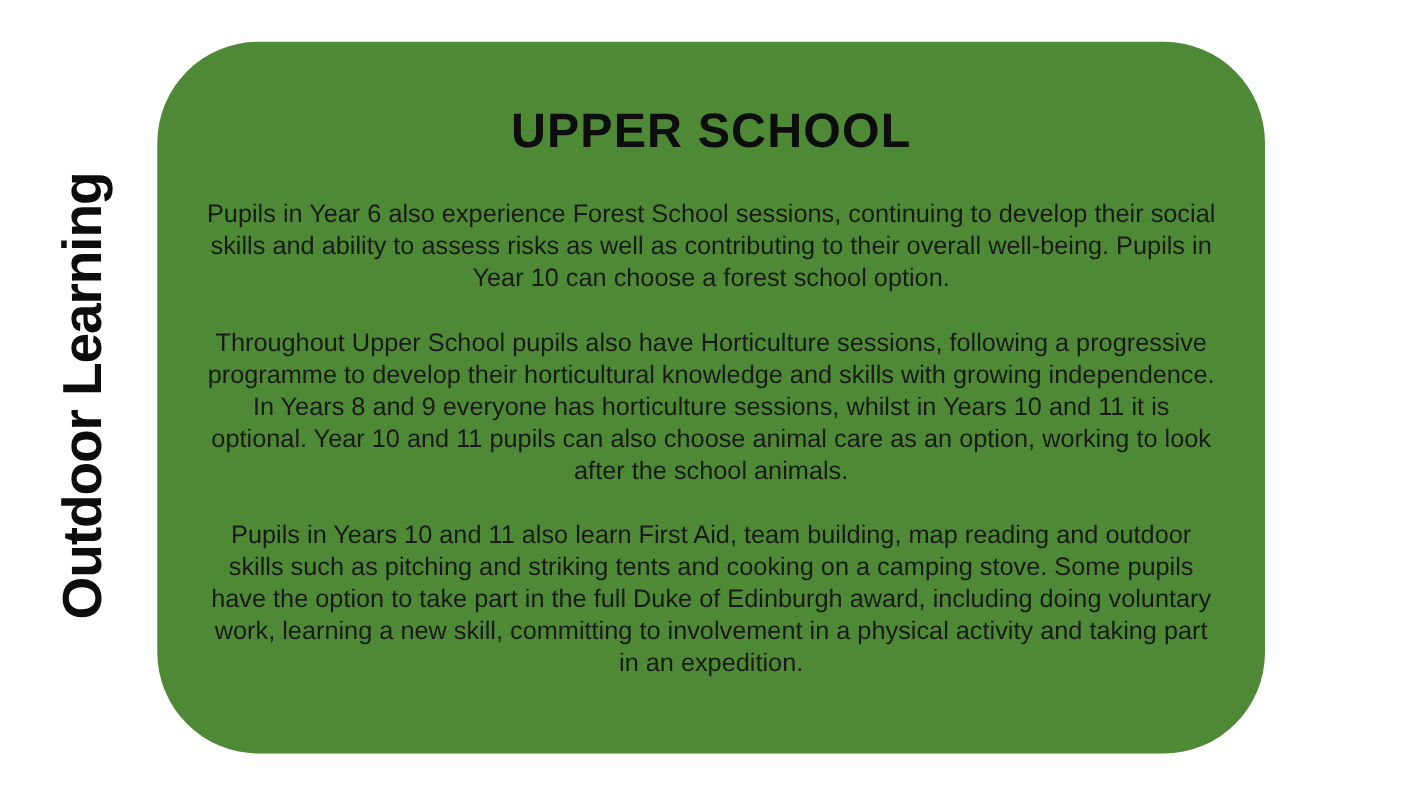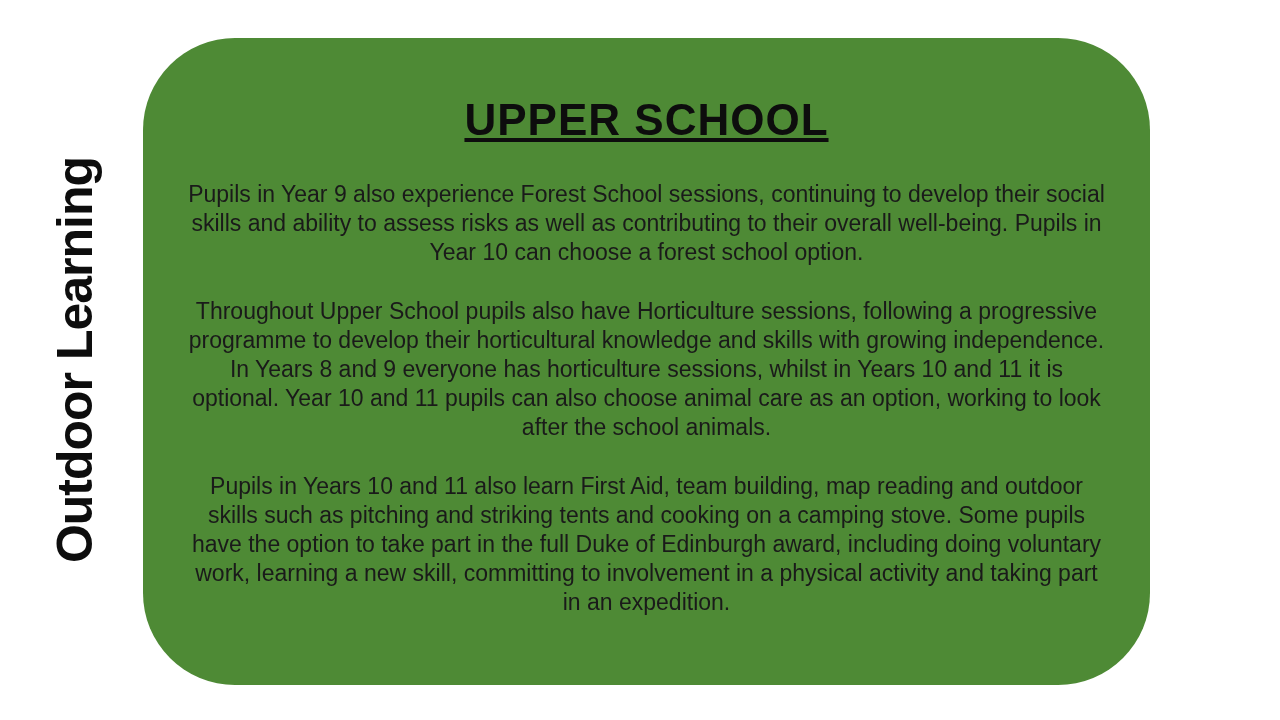--- a/index.html
+++ b/index.html
@@ -49,21 +49,20 @@
     flex-direction: column;
     align-items: center;
   }
   .card-title {
     font-size: 44px;
     font-weight: 800;
     letter-spacing: 1px;
     line-height: 1.1;
     text-align: left;
     margin: 0 0 36px 0;
-    text-decoration: underline;
   }
   .card-body {
     display: flex;
     flex-direction: column;
     gap: 30px;
     width: 940px;
     max-width: 100%;
   }
   .card-paragraph {
     margin: 0;
@@ -80,20 +79,20 @@
 
   <div class="vertical-label-wrap">
     <div class="vertical-label" style="color: rgb(13, 13, 13);">Outdoor Learning</div>
   </div>
 
   <div class="card" style="background-color: rgb(78, 138, 53);">
 
     <h1 class="card-title" style="color: rgb(13, 13, 13);">UPPER SCHOOL</h1>
 
     <div class="card-body">
-      <p class="card-paragraph" style="color: rgb(26, 26, 26);">Pupils in Year 9 also experience Forest School sessions, continuing to develop their social skills and ability to assess risks as well as contributing to their overall well-being. Pupils in Year 10 can choose a forest school option.</p>
+      <p class="card-paragraph" style="color: rgb(26, 26, 26);">Pupils in Year 6 also experience Forest School sessions, continuing to develop their social skills and ability to assess risks as well as contributing to their overall well-being. Pupils in Year 10 can choose a forest school option.</p>
       <p class="card-paragraph" style="color: rgb(26, 26, 26);">Throughout Upper School pupils also have Horticulture sessions, following a progressive programme to develop their horticultural knowledge and skills with growing independence. In Years 8 and 9 everyone has horticulture sessions, whilst in Years 10 and 11 it is optional. Year 10 and 11 pupils can also choose animal care as an option, working to look after the school animals.</p>
       <p class="card-paragraph" style="color: rgb(26, 26, 26);">Pupils in Years 10 and 11 also learn First Aid, team building, map reading and outdoor skills such as pitching and striking tents and cooking on a camping stove. Some pupils have the option to take part in the full Duke of Edinburgh award, including doing voluntary work, learning a new skill, committing to involvement in a physical activity and taking part in an expedition.</p>
     </div>
 
   </div>
 
 </div>
 
 </body></html>

